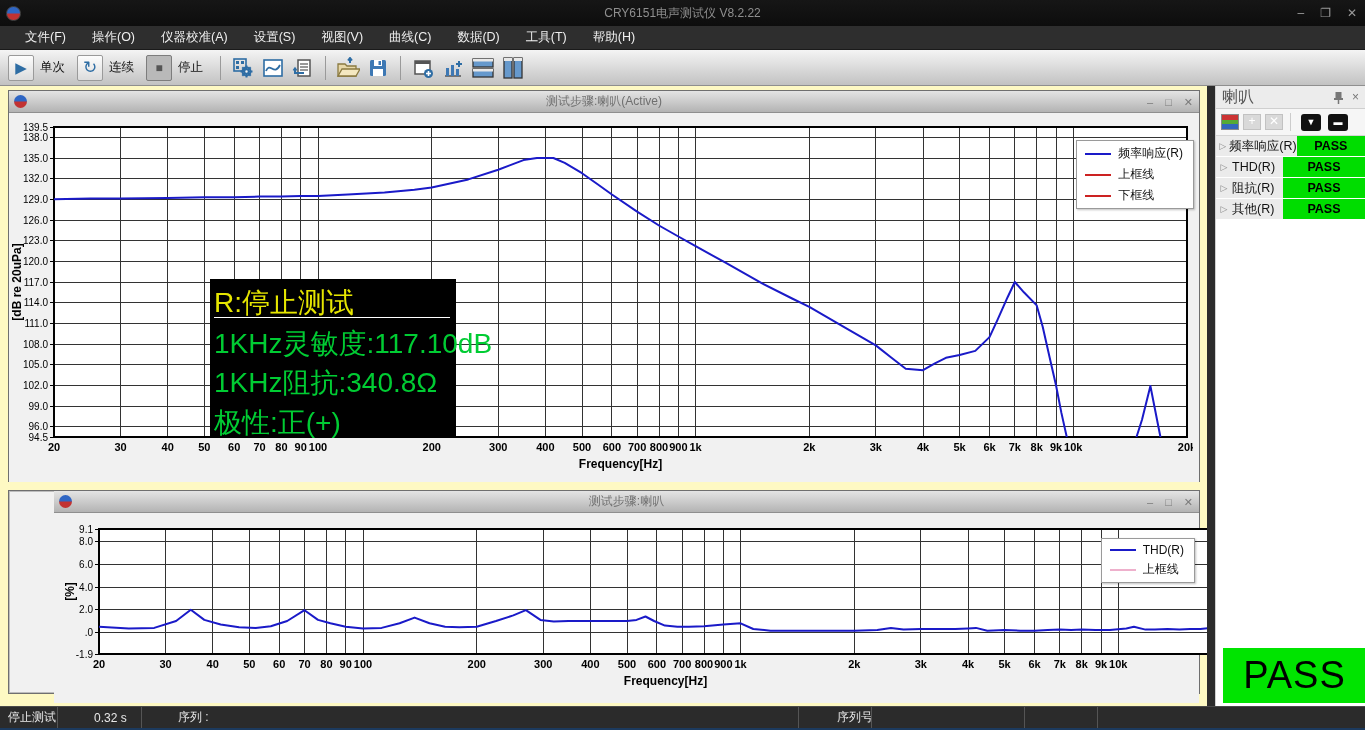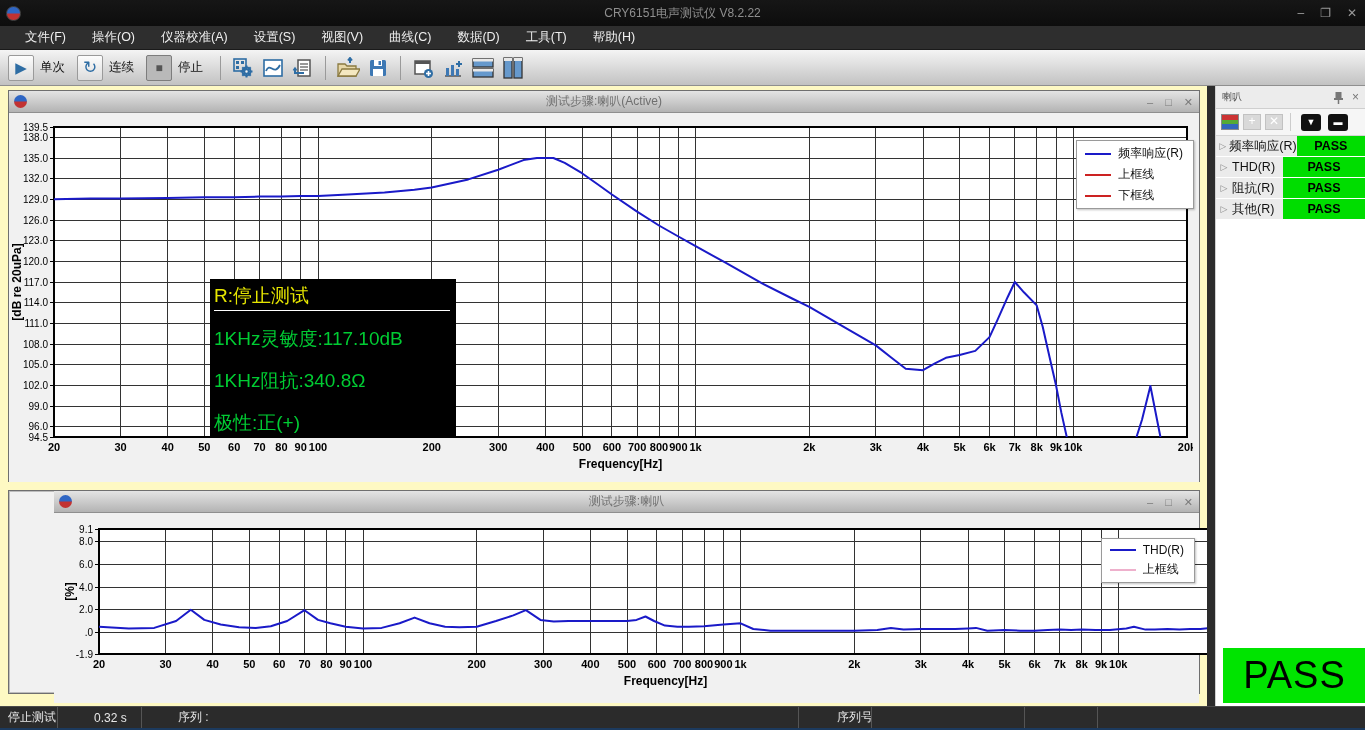--- a/index.html
+++ b/index.html
@@ -52,27 +52,27 @@
   svg .axtitle { font-size:12px; font-weight:700; fill:#000; text-anchor:middle; }
   svg .plotbg { fill:#fff; }
 
   .legend { position:absolute; background:#fff; border:1px solid #9a9a9a; box-shadow:1px 1px 2px rgba(0,0,0,.25);
     padding:4px 10px 4px 8px; display:flex; flex-direction:column; gap:4px; }
   .legend-item { display:flex; align-items:center; gap:7px; font-size:12px; color:#111; white-space:nowrap; }
   .legend-swatch { width:26px; height:0; border-top-width:2px; border-top-style:solid; }
 
   #overlay-box { position:absolute; left:201px; top:166px; width:246px; height:158px; background:#000;
     padding:2px 6px 0 4px; display:flex; flex-direction:column; justify-content:space-between; }
-  #overlay-box .oline { font-size:19px; line-height:29px; color:#00cc33; white-space:nowrap; }
+  #overlay-box .oline { font-size:28px; line-height:29px; color:#00cc33; white-space:nowrap;margin-top:7px; }
   #overlay-box .oline.first { color:#e6e600; border-bottom:1px solid #fff; }
 
   
   #panel { position:absolute; top:86px; left:1215px; width:150px; height:620px; background:#fff; border-left:1px solid #d0d0d0; }
   #panel-header { height:23px; background:#ececec; border-bottom:1px solid #cfcfcf; display:flex; align-items:center; padding:0 6px; }
-  #panel-title { font-size:10px; color:#555; flex:1; }
+  #panel-title { font-size:16px; color:#555; flex:1; }
   .ph-ico { color:#777; font-size:12px; margin-left:8px; }
   #panel-toolbar { height:27px; background:#f6f6f6; border-bottom:1px solid #d5d5d5; display:flex; align-items:center; padding-left:5px; gap:4px; }
   #layers-icon { width:18px; height:16px; border:1px solid #888; display:flex; flex-direction:column; }
   #layers-icon i { flex:1; display:block; }
   .pbtn-gray { width:18px; height:16px; background:#d9d9d9; border:1px solid #c2c2c2; color:#fff;
     font-size:12px; line-height:13px; text-align:center; }
   .pbtn-black { width:20px; height:17px; background:#111; border-radius:3px; color:#fff; font-size:9px;
     display:flex; align-items:center; justify-content:center; margin-left:3px; }
   .psep { width:1px; height:18px; background:#cccccc; margin:0 3px; }
   .panel-row { height:21px; display:flex; align-items:stretch; border-bottom:1px solid #fff; background:#ebebeb; }

